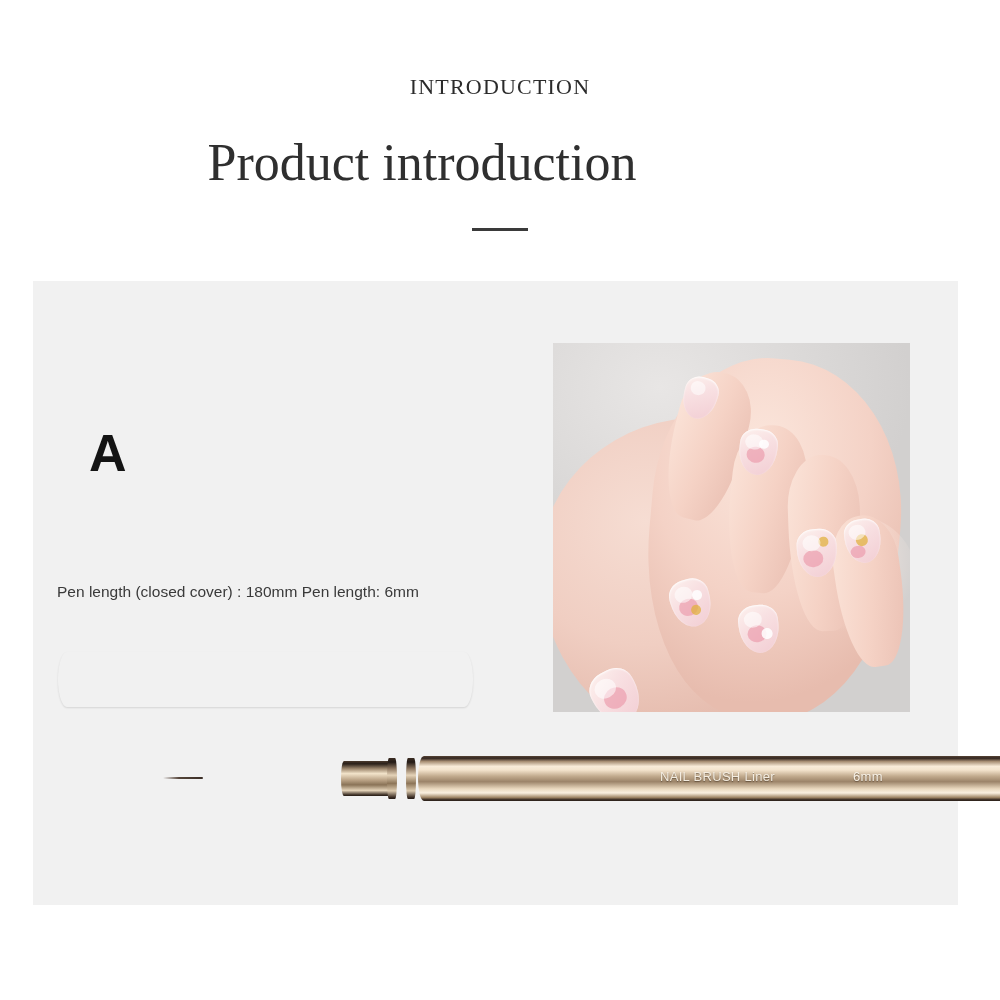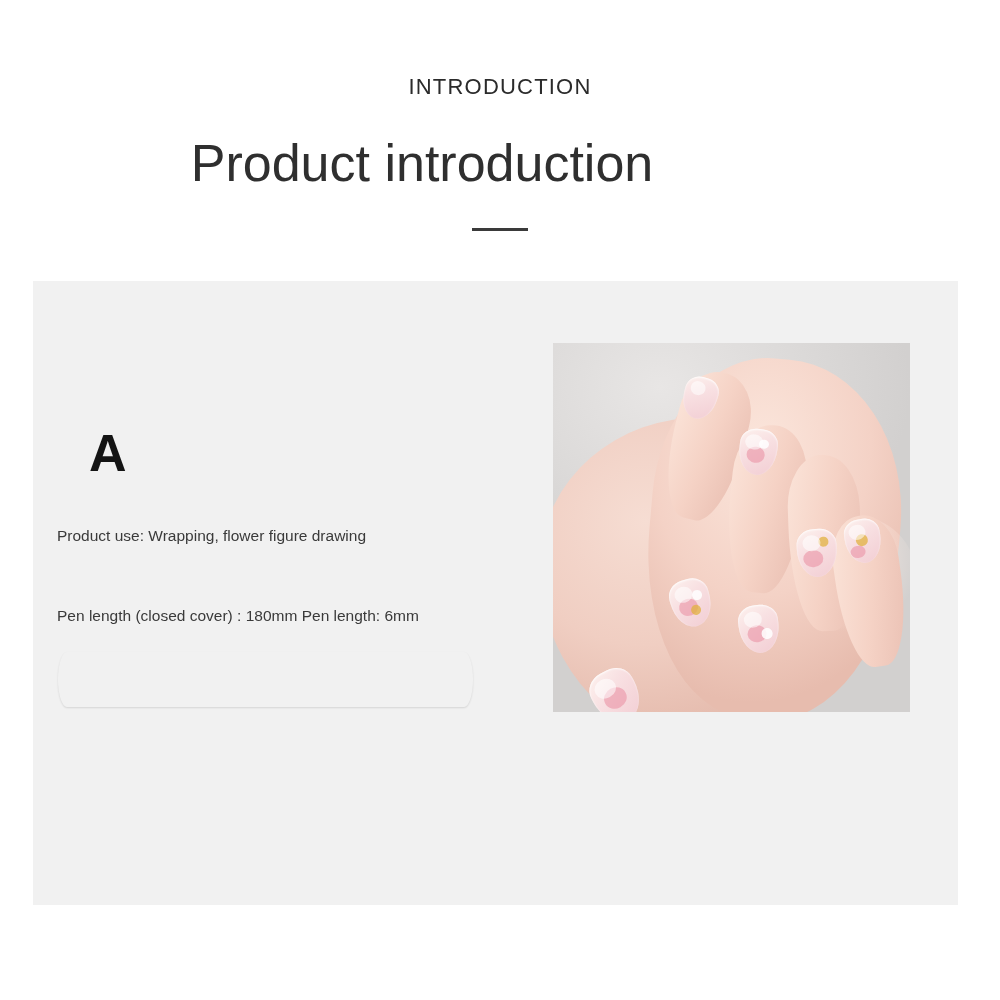--- a/index.html
+++ b/index.html
@@ -16,20 +16,21 @@
   }
 
   
   .header {
     position: absolute;
     left: 0;
     top: 0;
     width: 1000px;
     height: 281px;
     background: #ffffff;
+    font-family: Liberation Serif, serif;
   }
   .eyebrow {
     position: absolute;
     left: 0;
     top: 74px;
     width: 1000px;
     text-align: center;
     font-size: 22px;
     font-weight: 400;
     letter-spacing: 1.2px;
@@ -78,21 +79,21 @@
   }
   .info-line {
     position: absolute;
     left: 24px;
     font-size: 15.5px;
     line-height: 20px;
     color: #3a3a3a;
     white-space: nowrap;
   }
   .info-line-1 { top: 245px; }
-  .info-line-2 { top: 301px; margin-top: 24px; }
+  .info-line-2 { top: 301px; }
 
   
   .photo {
     position: absolute;
     left: 520px;
     top: 62px;
     width: 357px;
     height: 369px;
     background: #d9d7d6;
     overflow: hidden;
@@ -313,21 +314,20 @@
 <div class="header">
   <div class="eyebrow">INTRODUCTION</div>
   <div class="page-title">Product introduction</div>
   <div class="title-divider"></div>
 </div>
 
 <div class="panel">
 
   <div class="letter-badge">A</div>
 
-  <div class="info-line info-line-1">Product use: Wrapping, flower figure drawing</div>
 
   <div class="info-line info-line-2">Pen length (closed cover) : 180mm Pen length: 6mm</div>
 
   <div class="photo">
     <div class="photo-bg"></div>
 
     <div class="hand-back"></div>
     <div class="hand-front">
       <div class="knuckle"></div>
     </div>
@@ -359,14 +359,26 @@
       <div class="petal p-pink" style="left:20%;top:42%;width:48%;height:36%;"></div>
       <div class="petal p-white" style="left:56%;top:50%;width:26%;height:22%;"></div>
     </div>
     <div class="nail n7">
       <div class="petal p-pink" style="left:22%;top:34%;width:50%;height:38%;"></div>
     </div>
   </div>
 
   <div class="pen-cap"></div>
 
+  <div class="pen-wrap">
+    <div class="pen-bristle"></div>
+    <div class="pen-cone"></div>
+    <div class="pen-neck"></div>
+    <div class="ferrule ferrule-b"></div>
+    <div class="ferrule ferrule-a"></div>
+    <div class="pen-barrel">
+      
+    </div>
+    <div class="pen-label">NAIL BRUSH Liner</div>
+    <div class="pen-size">6mm</div>
+  </div>
 
 </div>
 
 </body></html>

